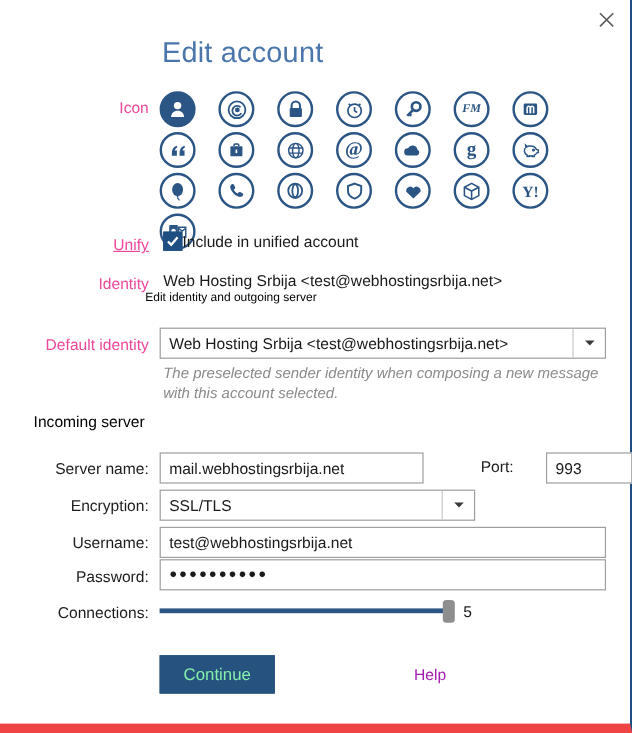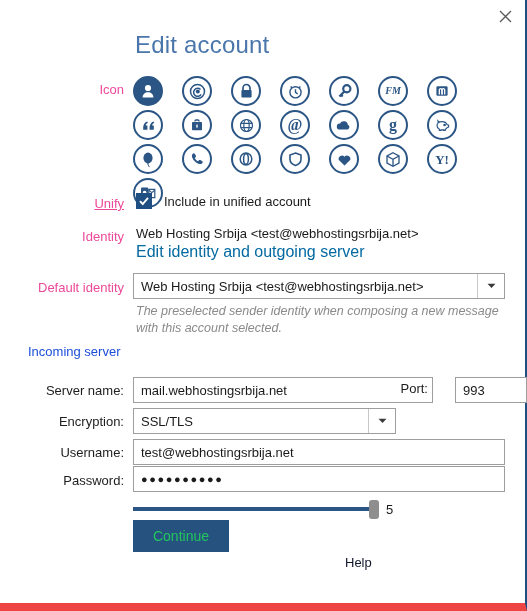--- a/index.html
+++ b/index.html
@@ -104,21 +104,21 @@
     font-family: "Liberation Serif", serif;
   }
 
   
   #unify-row {
     position: absolute;
     left: 136px;
     top: 193px;
     display: flex;
     align-items: center;
-    gap: 12px;
+    gap: 0;
   }
   .checkbox {
     width: 16px;
     height: 16px;
     background: #1f4f82;
     border: 1px solid #1f4f82;
     box-sizing: border-box;
     display: flex;
     align-items: center;
     justify-content: center;
@@ -132,24 +132,24 @@
   #identity-value {
     position: absolute;
     left: 136px;
     top: 226px;
     font-size: 13px;
     color: #1a1a1a;
     white-space: nowrap;
   }
   #identity-link {
     position: absolute;
-    left: 136px;
+    left: 121px;
     top: 243px;
-    font-size: 16px;
-    color: #0369a1;
+    font-size: 10px;
+    color: #000000;
     white-space: nowrap;
     cursor: pointer;
   }
 
   
   .field {
     position: absolute;
     box-sizing: border-box;
     border: 1px solid #9e9e9e;
     background: #ffffff;
@@ -187,25 +187,25 @@
     font-style: italic;
     color: #8a8a8a;
     line-height: 17px;
   }
 
   #incoming-server-heading {
     position: absolute;
     left: 28px;
     top: 344px;
     font-size: 13px;
-    color: #1d4ed8;
+    color: #000000;
     white-space: nowrap;
   }
 
-  #server-name-field { left: 133px; top: 377px; width: 300px; }
+  #server-name-field { left: 133px; top: 377px; width: 220px; }
   #port-field        { left: 455px; top: 377px; width: 72px; }
   #port-label {
     position: absolute;
     left: 380px;
     top: 381px;
     width: 48px;
     text-align: right;
     font-size: 13px;
     color: #1d1d1d;
   }
@@ -255,40 +255,40 @@
     height: 32px;
     box-sizing: border-box;
     display: flex;
     align-items: center;
     justify-content: center;
     font-size: 14px;
     cursor: pointer;
   }
   #continue-btn {
     left: 133px;
-    top: 520px;
+    top: 546px;
     width: 96px;
     background: #26527f;
-    color: #22c55e;
+    color: #86efac;
     border: 1px solid #26527f;
   }
   #cancel-btn {
     left: 237px;
     top: 546px;
     width: 98px;
     background: #ffffff;
     color: #1a1a1a;
     border: 1px solid #26527f;
   }
   #help-link {
     position: absolute;
     left: 345px;
     top: 555px;
     font-size: 13px;
-    color: #0f172a;
+    color: #a21caf;
     cursor: pointer;
   }
 </style>
 </head>
 <body>
 
 <div id="dialog">
 
   <div id="close-btn">
     <svg width="13" height="13" viewBox="0 0 13 13">
@@ -501,20 +501,21 @@
   <div class="lbl lbl-col lbl-dark" style="top:445px;">Username:</div>
   <div class="field" id="username-field">
     <span class="val">test@webhostingsrbija.net</span>
   </div>
 
   <div class="lbl lbl-col lbl-dark" style="top:473px;">Password:</div>
   <div class="field" id="password-field">
     <span class="val">●●●●●●●●●●</span>
   </div>
 
+  <div class="lbl lbl-col lbl-dark" style="top:503px;">Connections:</div>
   <div id="slider-wrap">
     <div id="slider-track"></div>
     <div id="slider-thumb"></div>
     <div id="slider-value">5</div>
   </div>
 
   <div class="btn" id="continue-btn">Continue</div>
   <div id="help-link">Help</div>
 
 </div>

